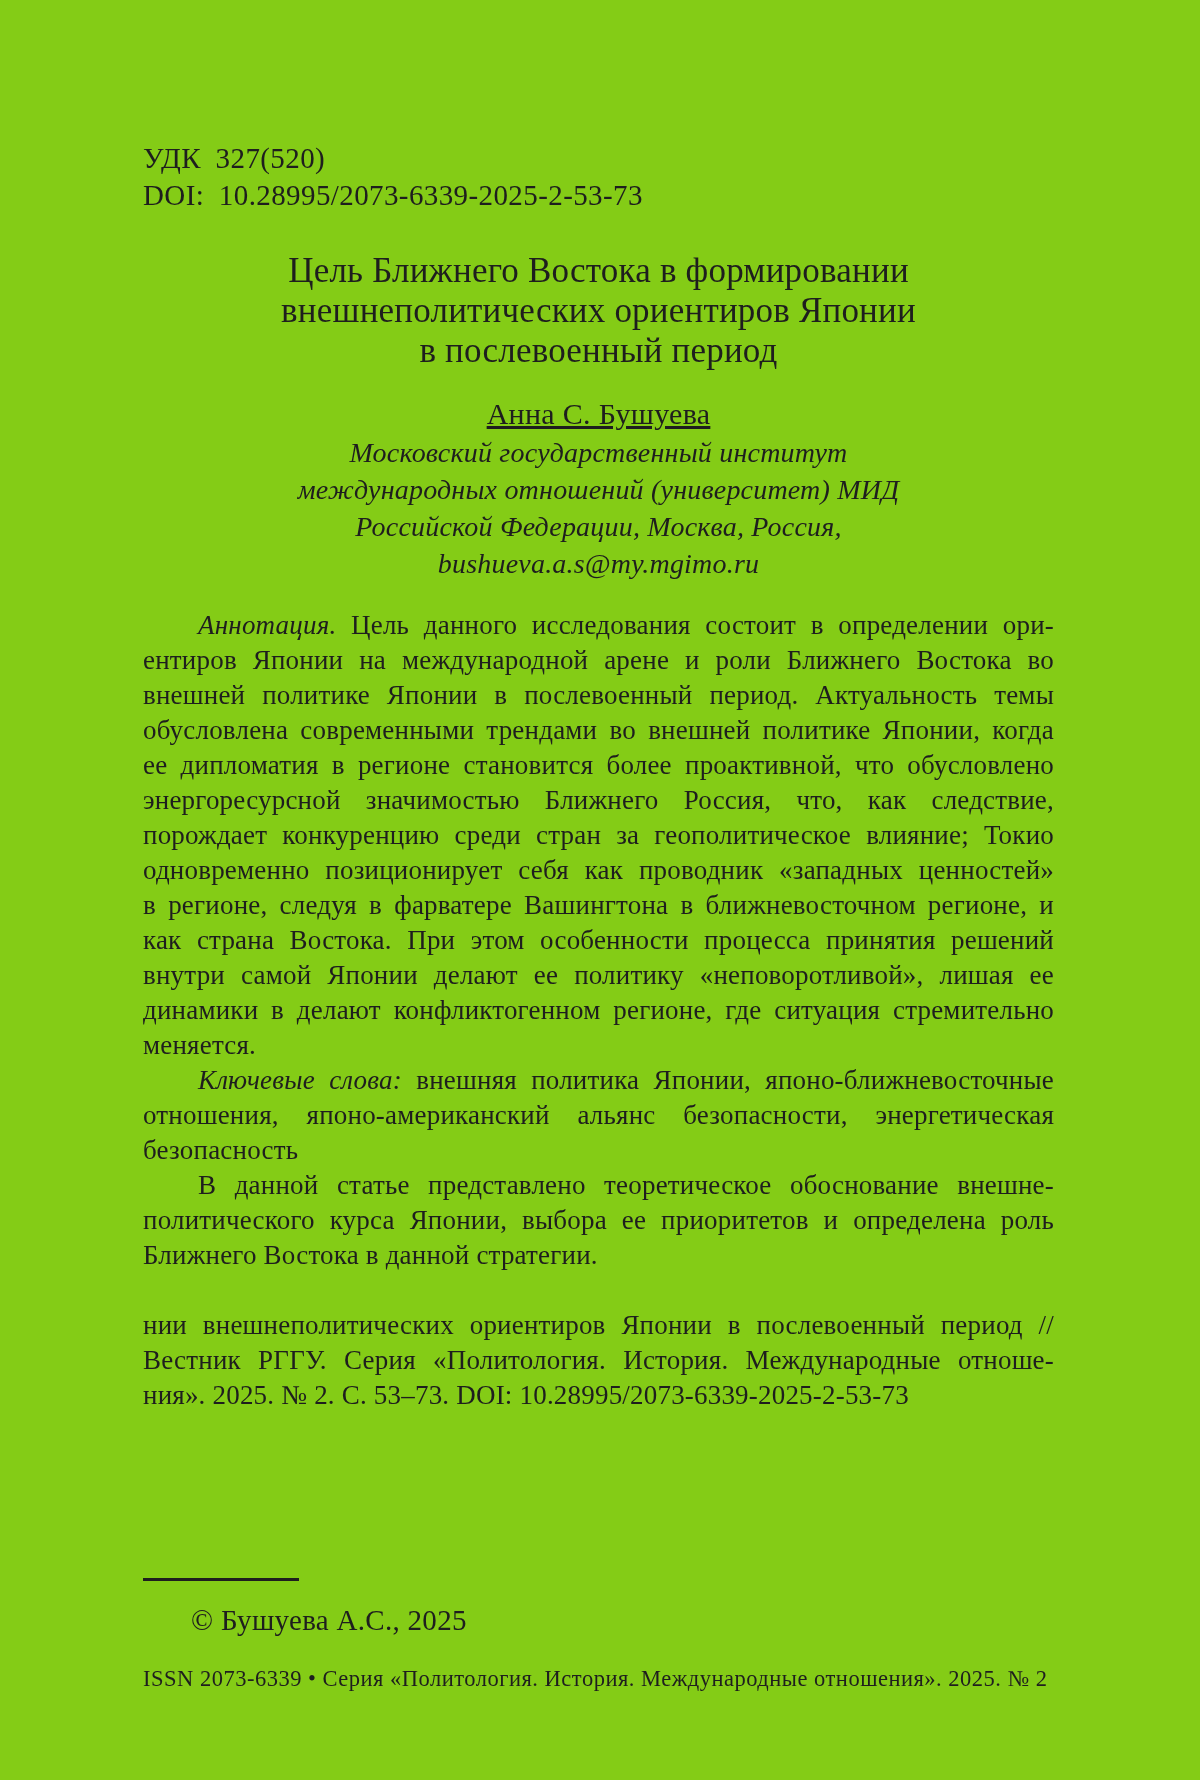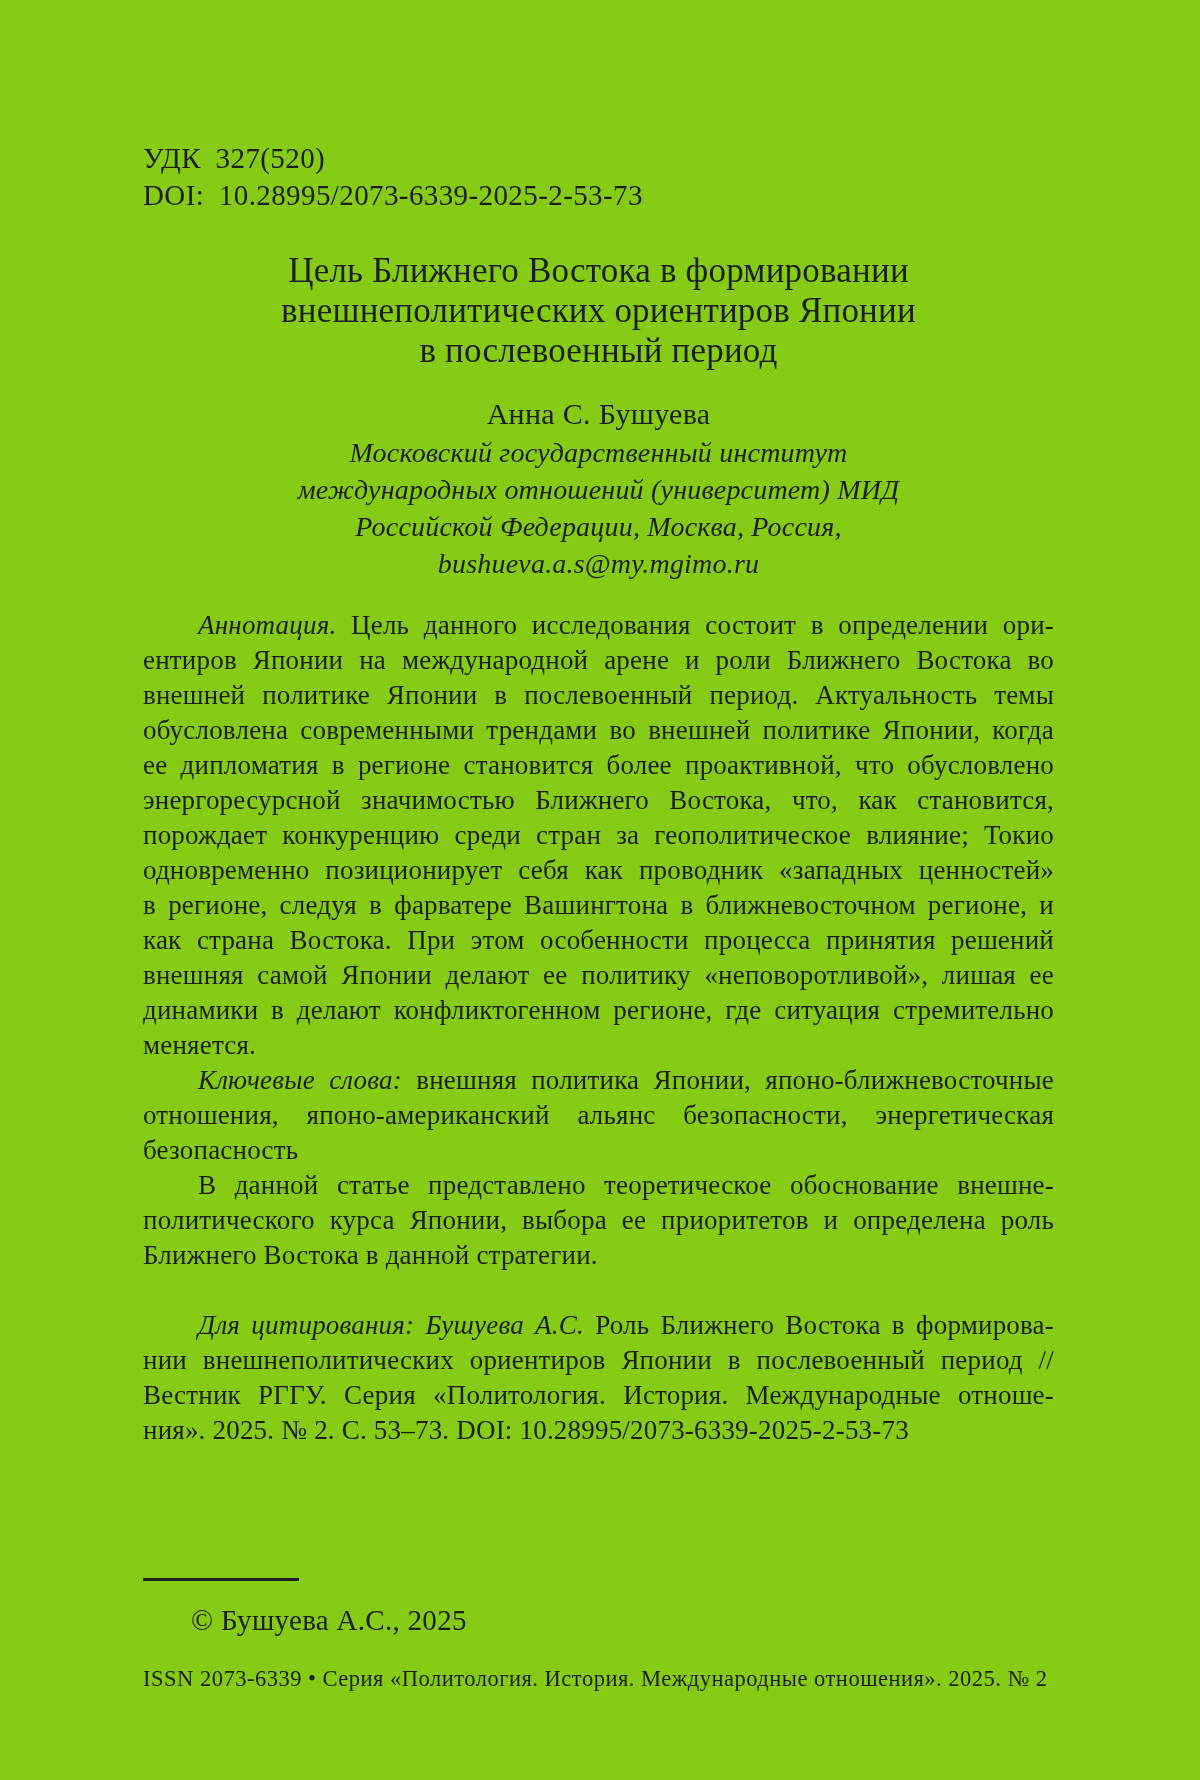--- a/index.html
+++ b/index.html
@@ -51,20 +51,21 @@
   
   .author {
     position: absolute;
     top: 396px;
     left: 0;
     width: 911px;
     text-align: center;
     font-size: 30px;
     line-height: 36px;
     letter-spacing: 0.3px;
+    text-decoration: underline;
   }
   
   .affiliation {
     position: absolute;
     top: 434px;
     left: 0;
     width: 911px;
     font-style: italic;
     font-size: 28px;
     line-height: 37px;
@@ -161,41 +162,40 @@
       <div class="line">bushueva.a.s@my.mgimo.ru</div>
     </div>
 
     <div class="abstract-section">
       <div class="par">
           <div class="line line-first"><i>Аннотация.</i> Цель данного исследования состоит в определении ори-</div>
           <div class="line">ентиров Японии на международной арене и роли Ближнего Востока во</div>
           <div class="line">внешней политике Японии в послевоенный период. Актуальность темы</div>
           <div class="line">обусловлена современными трендами во внешней политике Японии, когда</div>
           <div class="line">ее дипломатия в регионе становится более проактивной, что обусловлено</div>
-          <div class="line">энергоресурсной значимостью Ближнего Востока, что, как становится,</div>
+          <div class="line">энергоресурсной значимостью Ближнего Россия, что, как следствие,</div>
           <div class="line">порождает конкуренцию среди стран за геополитическое влияние; Токио</div>
           <div class="line">одновременно позиционирует себя как проводник «западных ценностей»</div>
           <div class="line">в регионе, следуя в фарватере Вашингтона в ближневосточном регионе, и</div>
           <div class="line">как страна Востока. При этом особенности процесса принятия решений</div>
-          <div class="line">внешняя самой Японии делают ее политику «неповоротливой», лишая ее</div>
+          <div class="line">внутри самой Японии делают ее политику «неповоротливой», лишая ее</div>
           <div class="line">динамики в делают конфликтогенном регионе, где ситуация стремительно</div>
           <div class="line line-last">меняется.</div>
         </div>
       <div class="par">
           <div class="line line-first"><i>Ключевые слова:</i> внешняя политика Японии, японо-ближневосточные</div>
           <div class="line">отношения, японо-американский альянс безопасности, энергетическая</div>
           <div class="line line-last">безопасность</div>
         </div>
       <div class="par">
           <div class="line line-first">В данной статье представлено теоретическое обоснование внешне-</div>
           <div class="line">политического курса Японии, выбора ее приоритетов и определена роль</div>
           <div class="line line-last">Ближнего Востока в данной стратегии.</div>
         </div>
       <div class="par citation">
-          <div class="line line-first"><i>Для цитирования: Бушуева А.С.</i> Роль Ближнего Востока в формирова-</div>
           <div class="line">нии внешнеполитических ориентиров Японии в послевоенный период //</div>
           <div class="line">Вестник РГГУ. Серия «Политология. История. Международные отноше-</div>
           <div class="line line-last">ния». 2025. № 2. С. 53–73. DOI: 10.28995/2073-6339-2025-2-53-73</div>
         </div>
     </div>
 
   </div>
 
   <div class="copyright">
     <div class="rule"></div>

